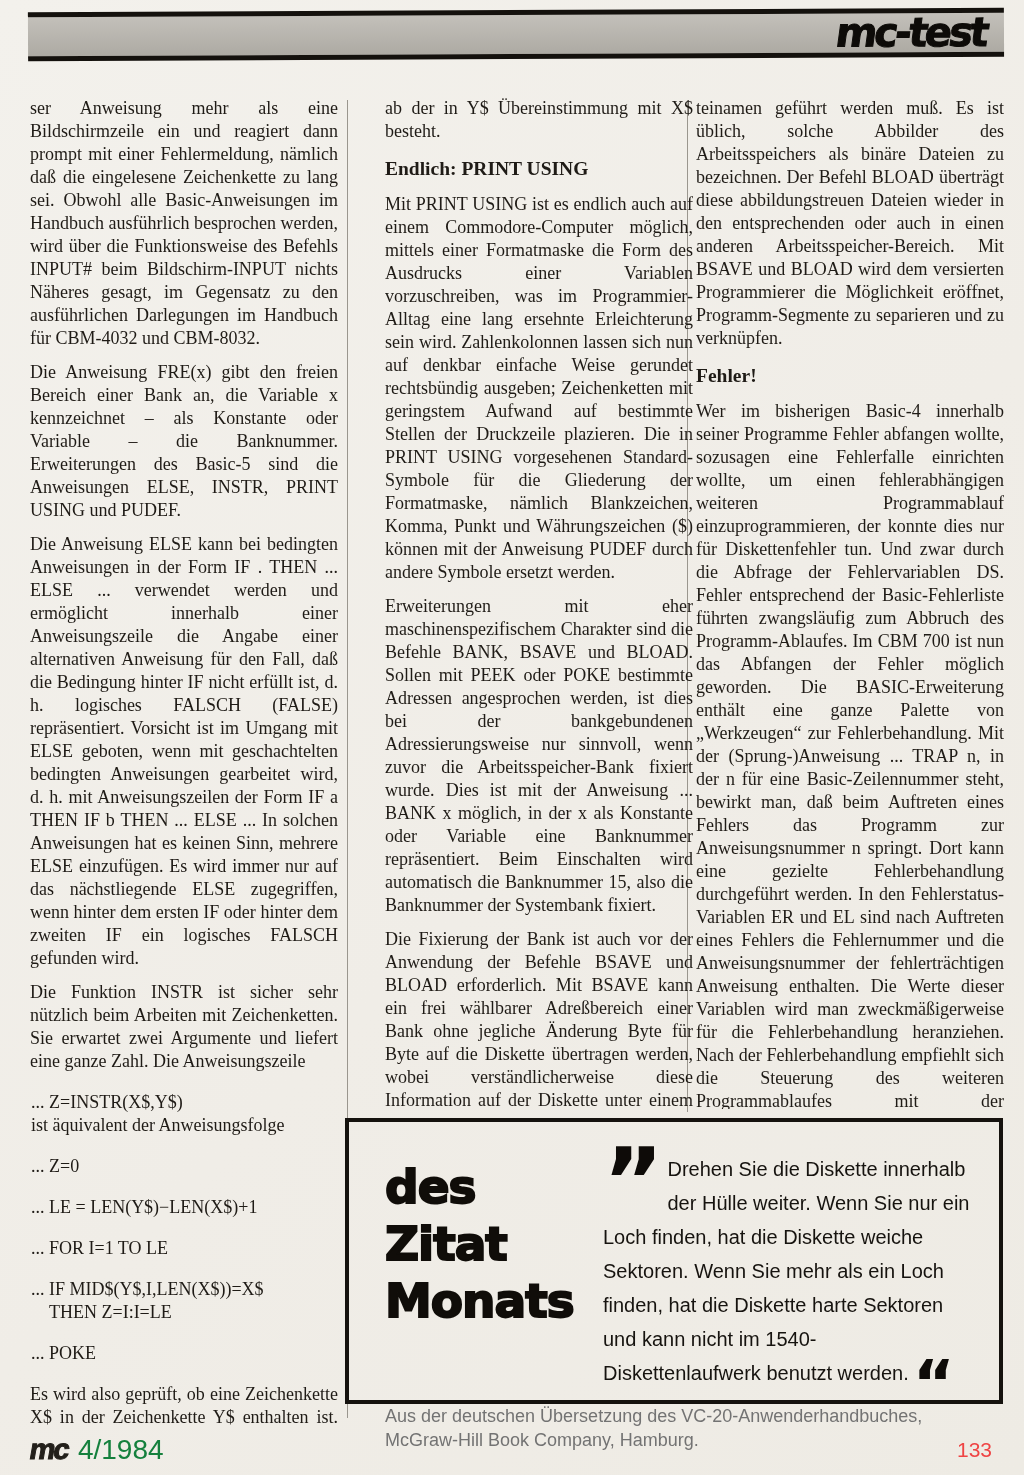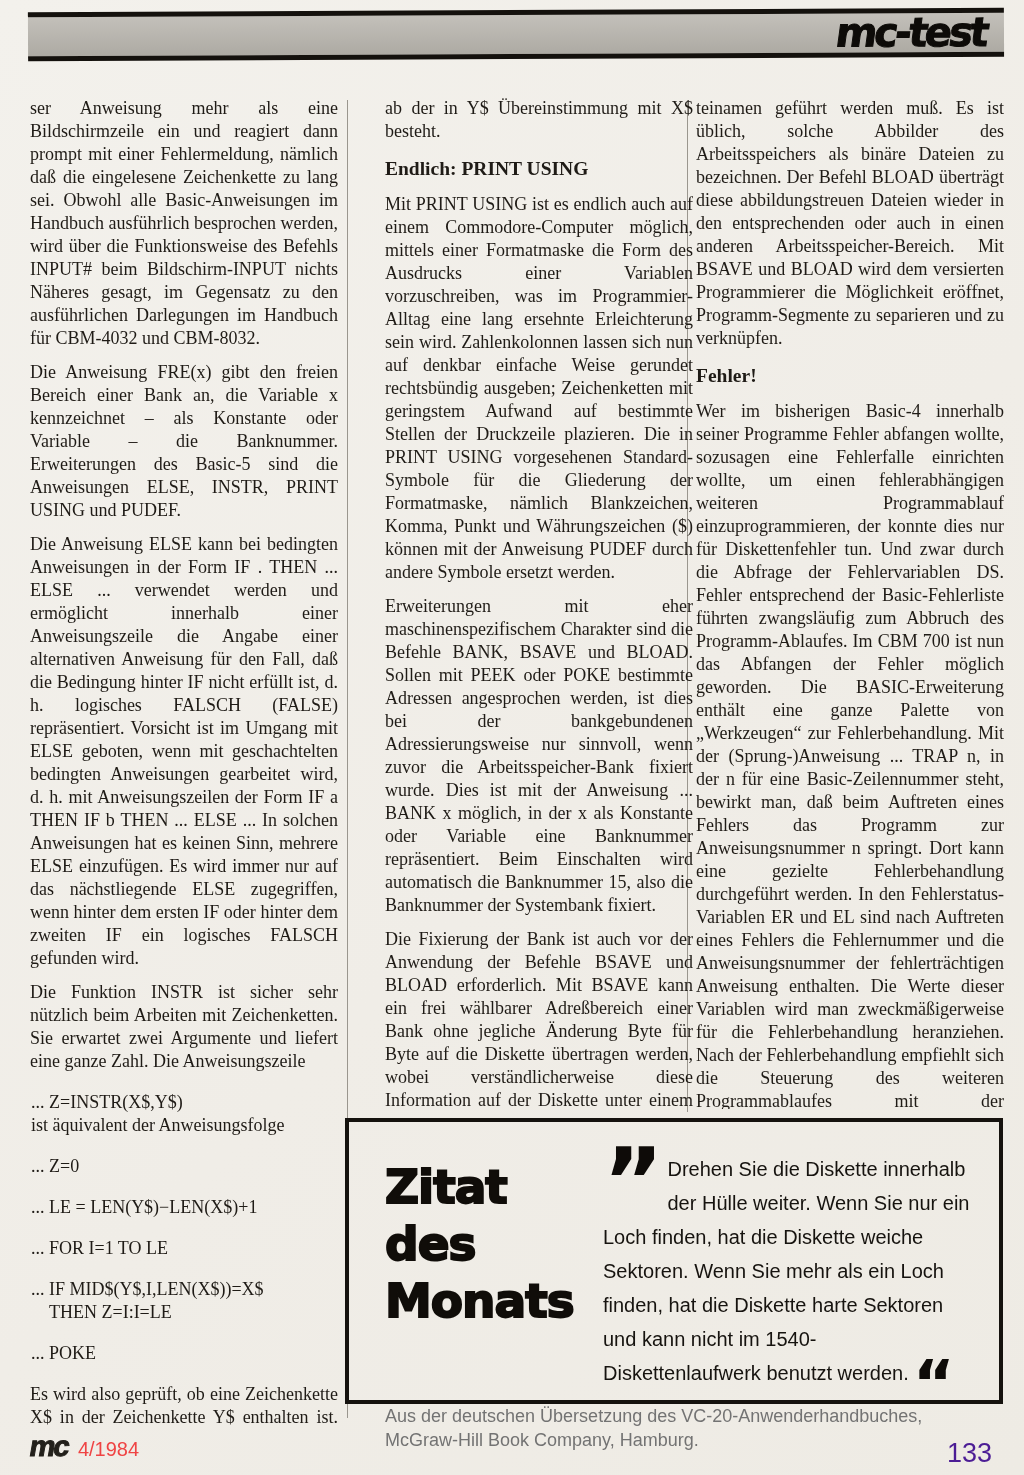--- a/index.html
+++ b/index.html
@@ -96,25 +96,25 @@
   .footer-left {
     position:absolute; left:30px; top:1434px;
     display:flex; align-items:baseline; gap:10px;
     font-family:"Liberation Sans","DejaVu Sans",sans-serif;
   }
   .footer-logo {
     font-weight:bold; font-size:29px; letter-spacing:-2px;
     transform:skewX(-10deg); color:#23201b;
     -webkit-text-stroke:1px #23201b; line-height:24px;
   }
-  .footer-issue { font-size:20px; color:#ef4444; }
+  .footer-issue { font-size:28px; color:#15803d; }
   .page-number {
     position:absolute; right:32px; top:1438px;
     font-family:"Liberation Sans","DejaVu Sans",sans-serif;
-    font-size:27px; color:#4c1d95;
+    font-size:21px; color:#ef4444;
   }
 </style>
 </head>
 <body>
 
 <div class="header-bar">
   <span class="header-logo">mc-test</span>
 </div>
 
 <div class="col-sep" id="sep-1"></div>
@@ -156,22 +156,22 @@
   </div>
 <div class="col" id="col-3">
     <p class="body-para">teinamen geführt werden muß. Es ist üblich, solche Abbilder des Arbeitsspeichers als binäre Dateien zu bezeichnen. Der Befehl BLOAD überträgt diese abbildungstreuen Dateien wieder in den entsprechenden oder auch in einen anderen Arbeitsspeicher-Bereich. Mit BSAVE und BLOAD wird dem versierten Programmierer die Möglichkeit eröffnet, Programm-Segmente zu separieren und zu verknüpfen.</p>
     <h2 class="col-heading">Fehler!</h2>
     <p class="body-para">Wer im bisherigen Basic-4 innerhalb seiner Programme Fehler abfangen wollte, sozusagen eine Fehlerfalle einrichten wollte, um einen fehlerabhängigen weiteren Programmablauf einzuprogrammieren, der konnte dies nur für Diskettenfehler tun. Und zwar durch die Abfrage der Fehlervariablen DS. Fehler entsprechend der Basic-Fehlerliste führten zwangsläufig zum Abbruch des Programm-Ablaufes. Im CBM 700 ist nun das Abfangen der Fehler möglich geworden. Die BASIC-Erweiterung enthält eine ganze Palette von „Werkzeugen“ zur Fehlerbehandlung. Mit der (Sprung-)Anweisung ... TRAP n, in der n für eine Basic-Zeilennummer steht, bewirkt man, daß beim Auftreten eines Fehlers das Programm zur Anweisungsnummer n springt. Dort kann eine gezielte Fehlerbehandlung durchgeführt werden. In den Fehlerstatus-Variablen ER und EL sind nach Auftreten eines Fehlers die Fehlernummer und die Anweisungsnummer der fehlerträchtigen Anweisung enthalten. Die Werte dieser Variablen wird man zweckmäßigerweise für die Fehlerbehandlung heranziehen. Nach der Fehlerbehandlung empfiehlt sich die Steuerung des weiteren Programmablaufes mit der (Sprung-)Anweisung ... RESUME n. Der Parameter n ist</p>
   </div>
 
 <div class="quote-box">
   <div class="quote-box-main">
     <div class="quote-title">
+      <div>des</div>
       <div>Zitat</div>
-      <div>des</div>
       <div>Monats</div>
     </div>
     <div class="quote-text">
       <span class="open-quote">”</span><span>Drehen Sie die Diskette innerhalb der Hülle weiter. Wenn Sie nur ein Loch finden, hat die Diskette weiche Sektoren. Wenn Sie mehr als ein Loch finden, hat die Diskette harte Sektoren und kann nicht im 1540-Diskettenlaufwerk benutzt werden.</span><span class="close-quote">“</span>
     </div>
   </div>
   <div class="quote-attribution">Aus der deutschen Übersetzung des VC-20-Anwenderhandbuches, McGraw-Hill Book Company, Hamburg.</div>
 </div>
 
 <div class="footer-left">

